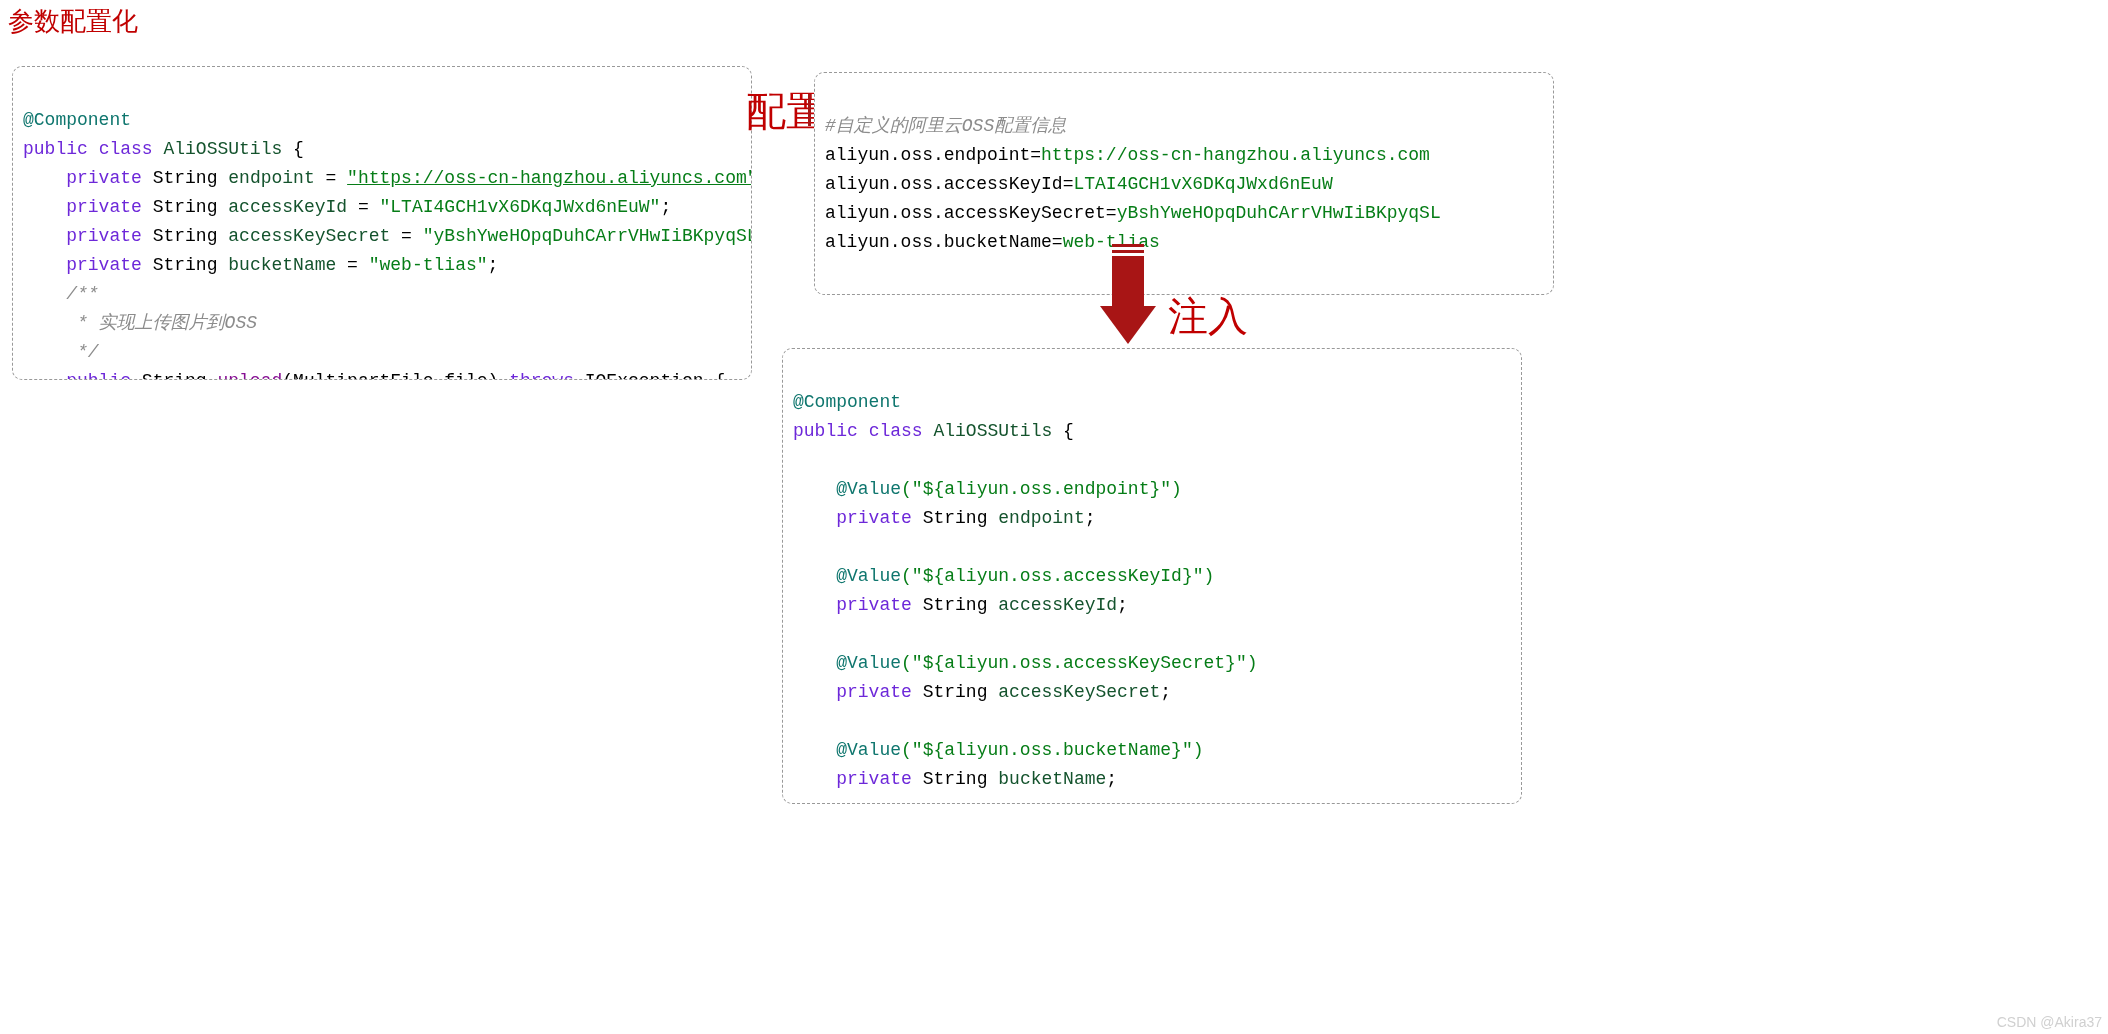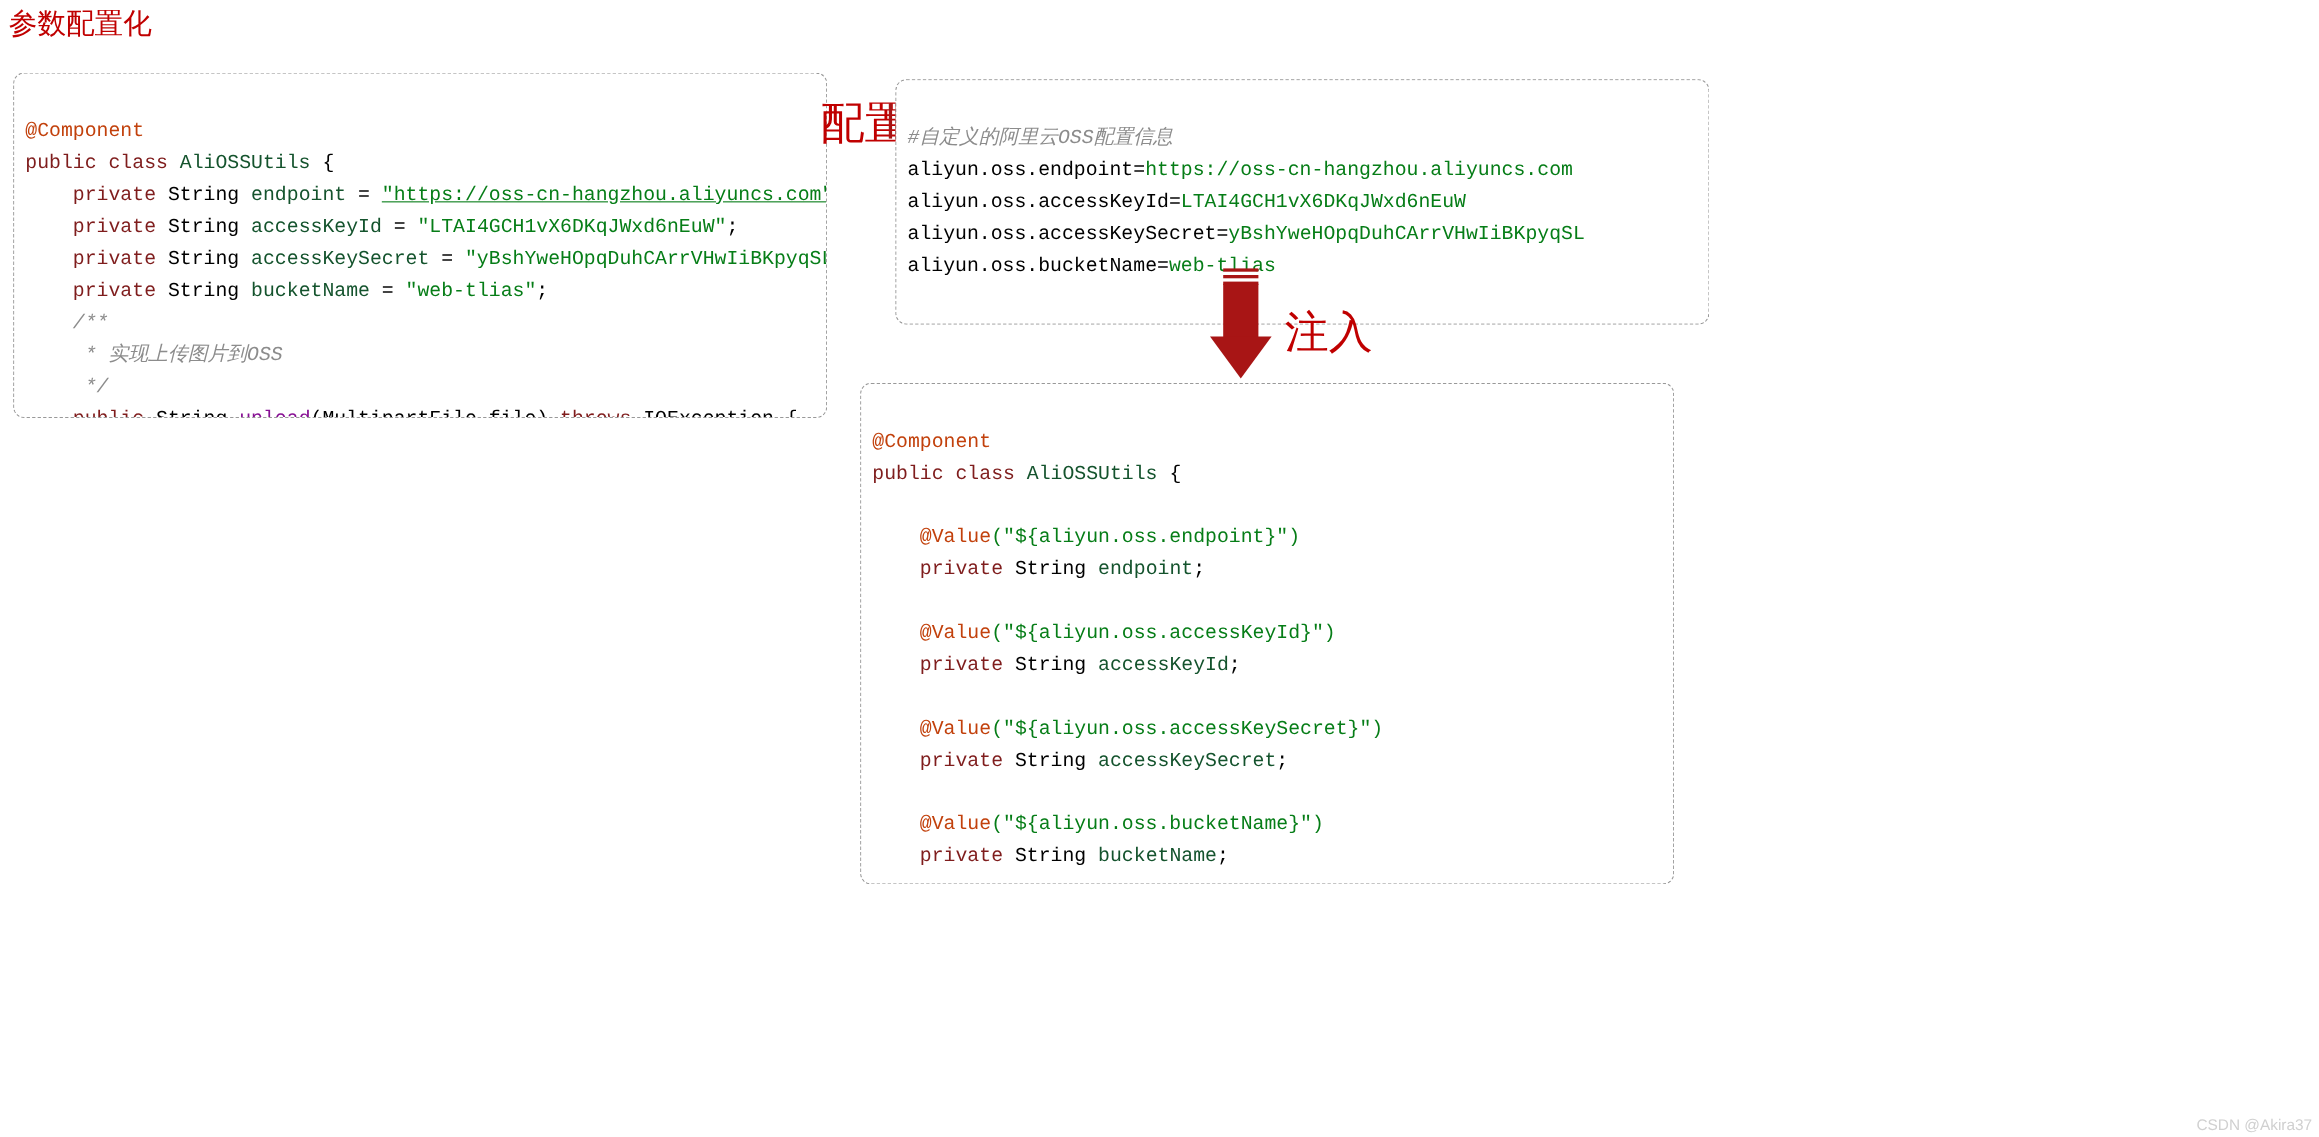--- a/index.html
+++ b/index.html
@@ -29,22 +29,22 @@
     border-radius: 10px;
     background: #ffffff;
     padding: 10px 10px;
     white-space: pre;
     line-height: 29px;
     overflow: hidden;
   }
   #box-left { top: 66px; left: 12px; width: 740px; height: 314px; }
   #box-config { top: 72px; left: 814px; width: 740px; height: 223px; }
   #box-right { top: 348px; left: 782px; width: 740px; height: 456px; }
-  .ann { color: #c2410c; text-align: right; }
-  .kw  { color: #7f1d1d; }
+  .ann { color: #0f766e; text-align: right; }
+  .kw  { color: #6d28d9; }
   .cls { color: #14532d; }
   .fld { color: #14532d; }
   .str { color: #067d17; }
   .cmt { color: #8c8c8c; font-style: italic; }
   .mtd { color: #871094; }
   .pkey { color: #000000; }
   .pval { color: #067d17; }
   .underline { text-decoration: underline; }
   .arrow-config {
     position: absolute;
@@ -86,21 +86,21 @@
     width: 14px; height: 32px;
     display: flex; flex-direction: row; gap: 3px;
   }
   .arrow-h .stripes div { width: 3px; height: 32px; background: #a81515; }
   .arrow-inject {
     position: absolute;
     top: 258px;
     left: 1100px;
     display: flex;
     flex-direction: row;
-    align-items: center;
+    align-items: flex-end;
   }
   .arrow-v { width: 56px; height: 86px; position: relative; }
   .arrow-v .stripes {
     position: absolute; left: 12px; top: -14px;
     display: flex; flex-direction: column; gap: 3px;
   }
   .arrow-v .stripes div { width: 32px; height: 3px; background: #a81515; }
   .arrow-v .body {
     position: absolute; left: 12px; top: 0; width: 32px; height: 50px; background: #a81515;
   }

